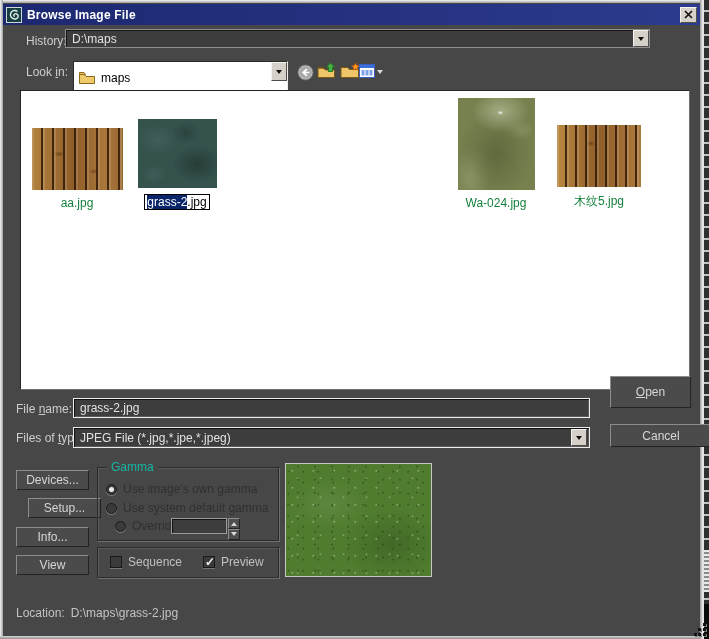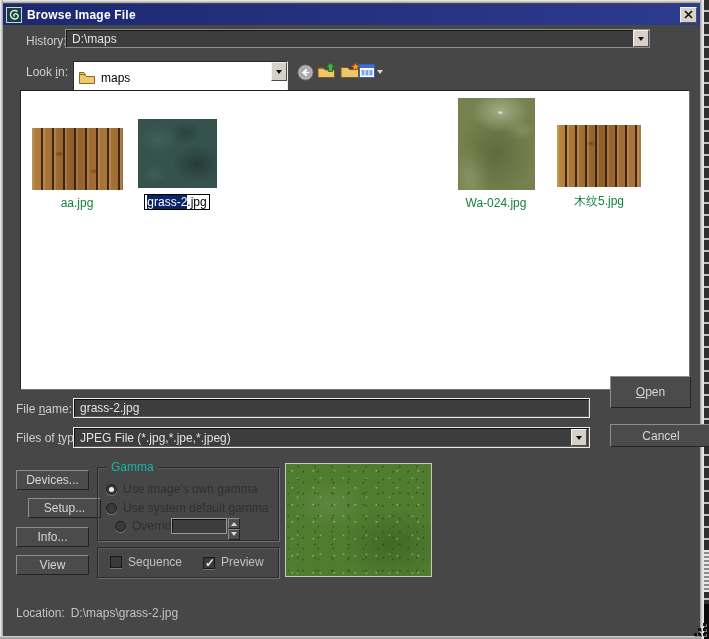--- a/index.html
+++ b/index.html
@@ -290,21 +290,21 @@
     <span class="spin-btn">
         <i class="tri-dn"></i>
       </span>
   </div>
 
   <div class="groupbox" style="left:97px; top:547px; width:182px; height:31px;"></div>
   <div class="check-row" style="left:110px; top:555px;">
     <span class="checkbox"></span>
     <span>Sequence</span>
   </div>
-  <div class="check-row" style="left:203px; top:555px;align-items:flex-end;">
+  <div class="check-row" style="left:203px; top:555px;">
     <span class="checkbox checked"></span>
     <span>Preview</span>
   </div>
 
   <div class="preview-box"></div>
 
   <div class="status-line" style="left:16px; top:606px;">
     <span>Location:</span><span class="val">D:\maps\grass-2.jpg</span>
   </div>
 

